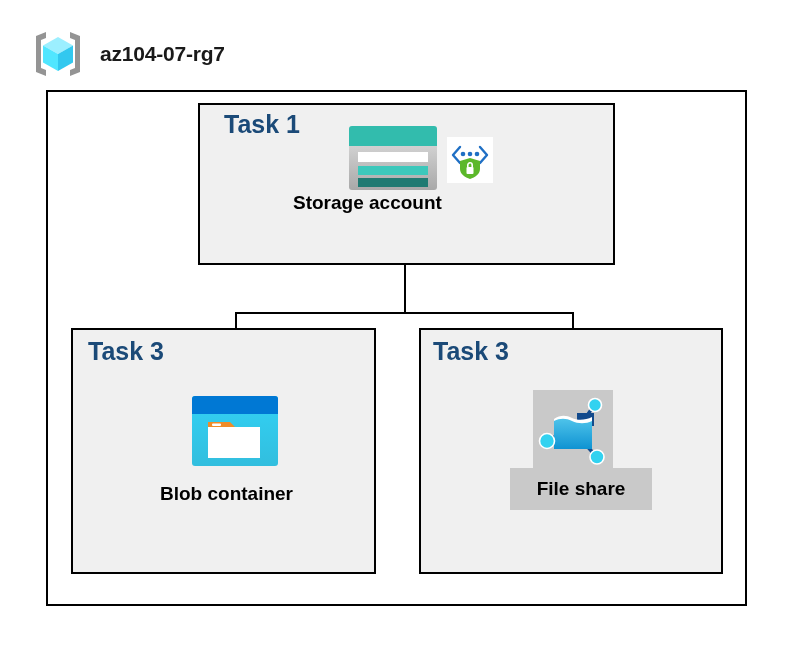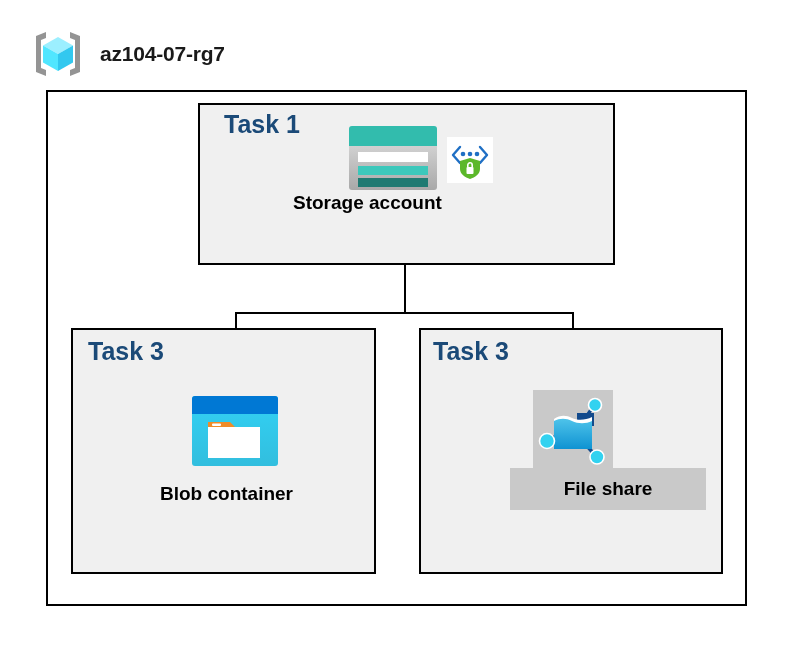--- a/index.html
+++ b/index.html
@@ -84,21 +84,21 @@
     font-weight: bold;
     color: #000000;
     white-space: nowrap;
     text-align: center;
   }
   #storage-caption { left: 293px; top: 192px; }
   #blob-caption    { left: 152px; top: 483px; margin-left: 8px; }
   #fileshare-caption {
     left: 510px;
     top: 468px;
-    width: 196px;
+    width: 142px;
     height: 42px;
     background: #c9c9c9;
     display: flex;
     align-items: center;
     justify-content: center;
   }
 
   
   .conn {
     position: absolute;

